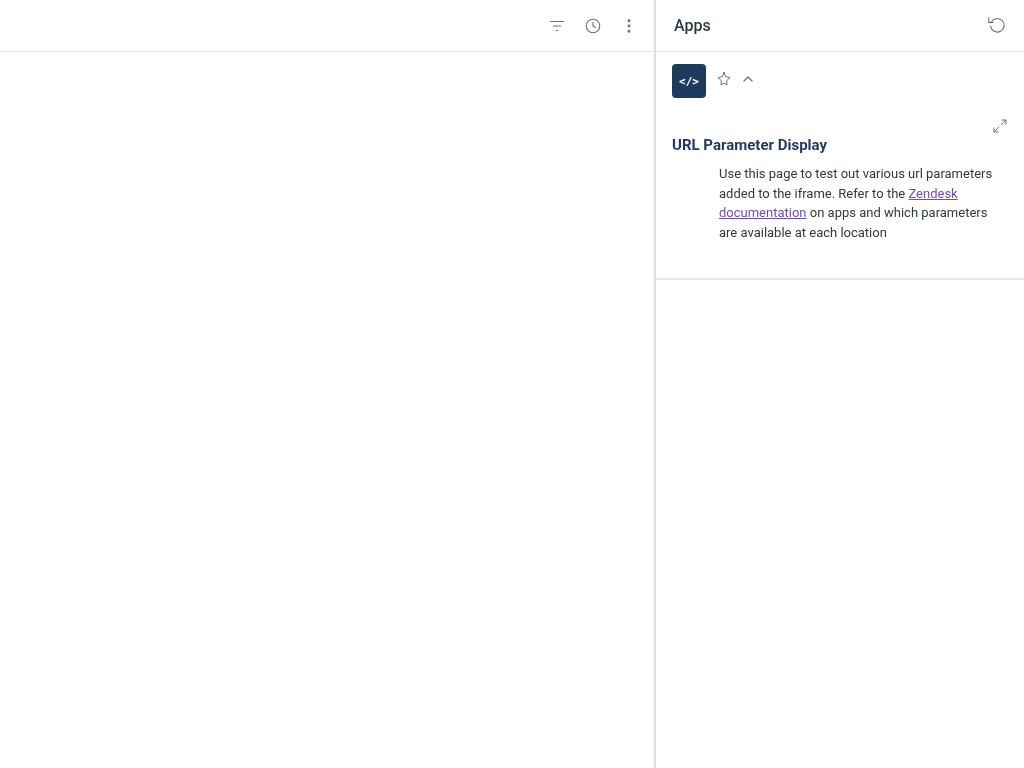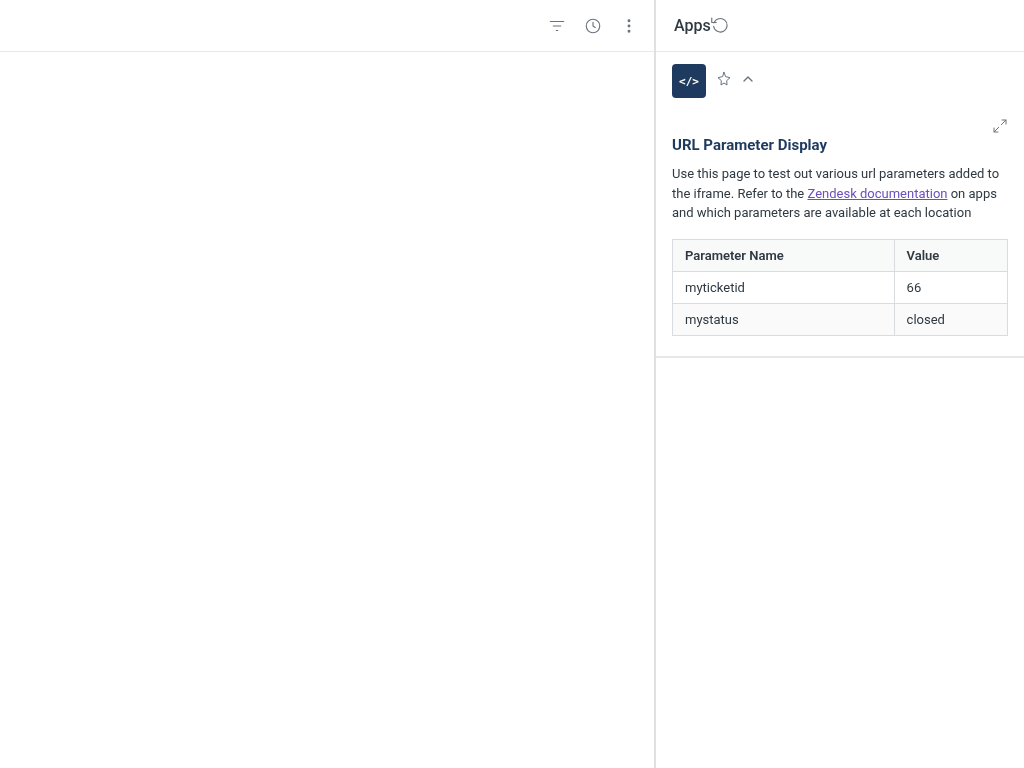--- a/index.html
+++ b/index.html
@@ -53,21 +53,21 @@
       flex: 0 0 369px;
       background: #fff;
       display: flex;
       flex-direction: column;
       border-left: 1px solid #e0e0e0;
     }
 
     .apps-header {
       display: flex;
       align-items: center;
-      justify-content: flex-start;
+      justify-content: space-between;
       padding: 0 18px;
       height: 52px;
       border-bottom: 1px solid #e8e8e8;
     }
 
     .apps-title {
       font-size: 16px;
       font-weight: 500;
       color: #2f3941;
     }
@@ -146,20 +146,21 @@
       color: #1f3a5f;
       margin-bottom: 10px;
       margin-top: 18px;
     }
 
     .url-param-desc {
       font-size: 13px;
       color: #2f3941;
       line-height: 1.5;
       margin-bottom: 16px;
+      margin-left: 47px;
     }
 
     .url-param-desc a {
       color: #6b4fbb;
       text-decoration: underline;
     }
 
     
     .param-table {
       width: 100%;
@@ -278,37 +279,19 @@
           <line x1="3" y1="21" x2="10" y2="14" stroke-linecap="round"></line>
         </svg>
       </span>
 
       <div class="url-param-title">URL Parameter Display</div>
 
       <p class="url-param-desc">
         <span>Use this page to test out various url parameters added to the iframe. Refer to the </span><a href="#">Zendesk documentation</a><span> on apps and which parameters are available at each location</span>
       </p>
 
-      <table class="param-table">
-        <thead>
-          <tr>
-            <th>Parameter Name</th>
-            <th>Value</th>
-          </tr>
-        </thead>
-        <tbody id="param-table-body">
-        <tr>
-              <td>myticketid</td>
-              <td>66</td>
-            </tr>
-            <tr>
-              <td>mystatus</td>
-              <td>closed</td>
-            </tr>
-          </tbody>
-      </table>
 
     </div>
   </div>
 
   <div class="right-panel-bottom"></div>
 
 </div>
 
 </body></html>

